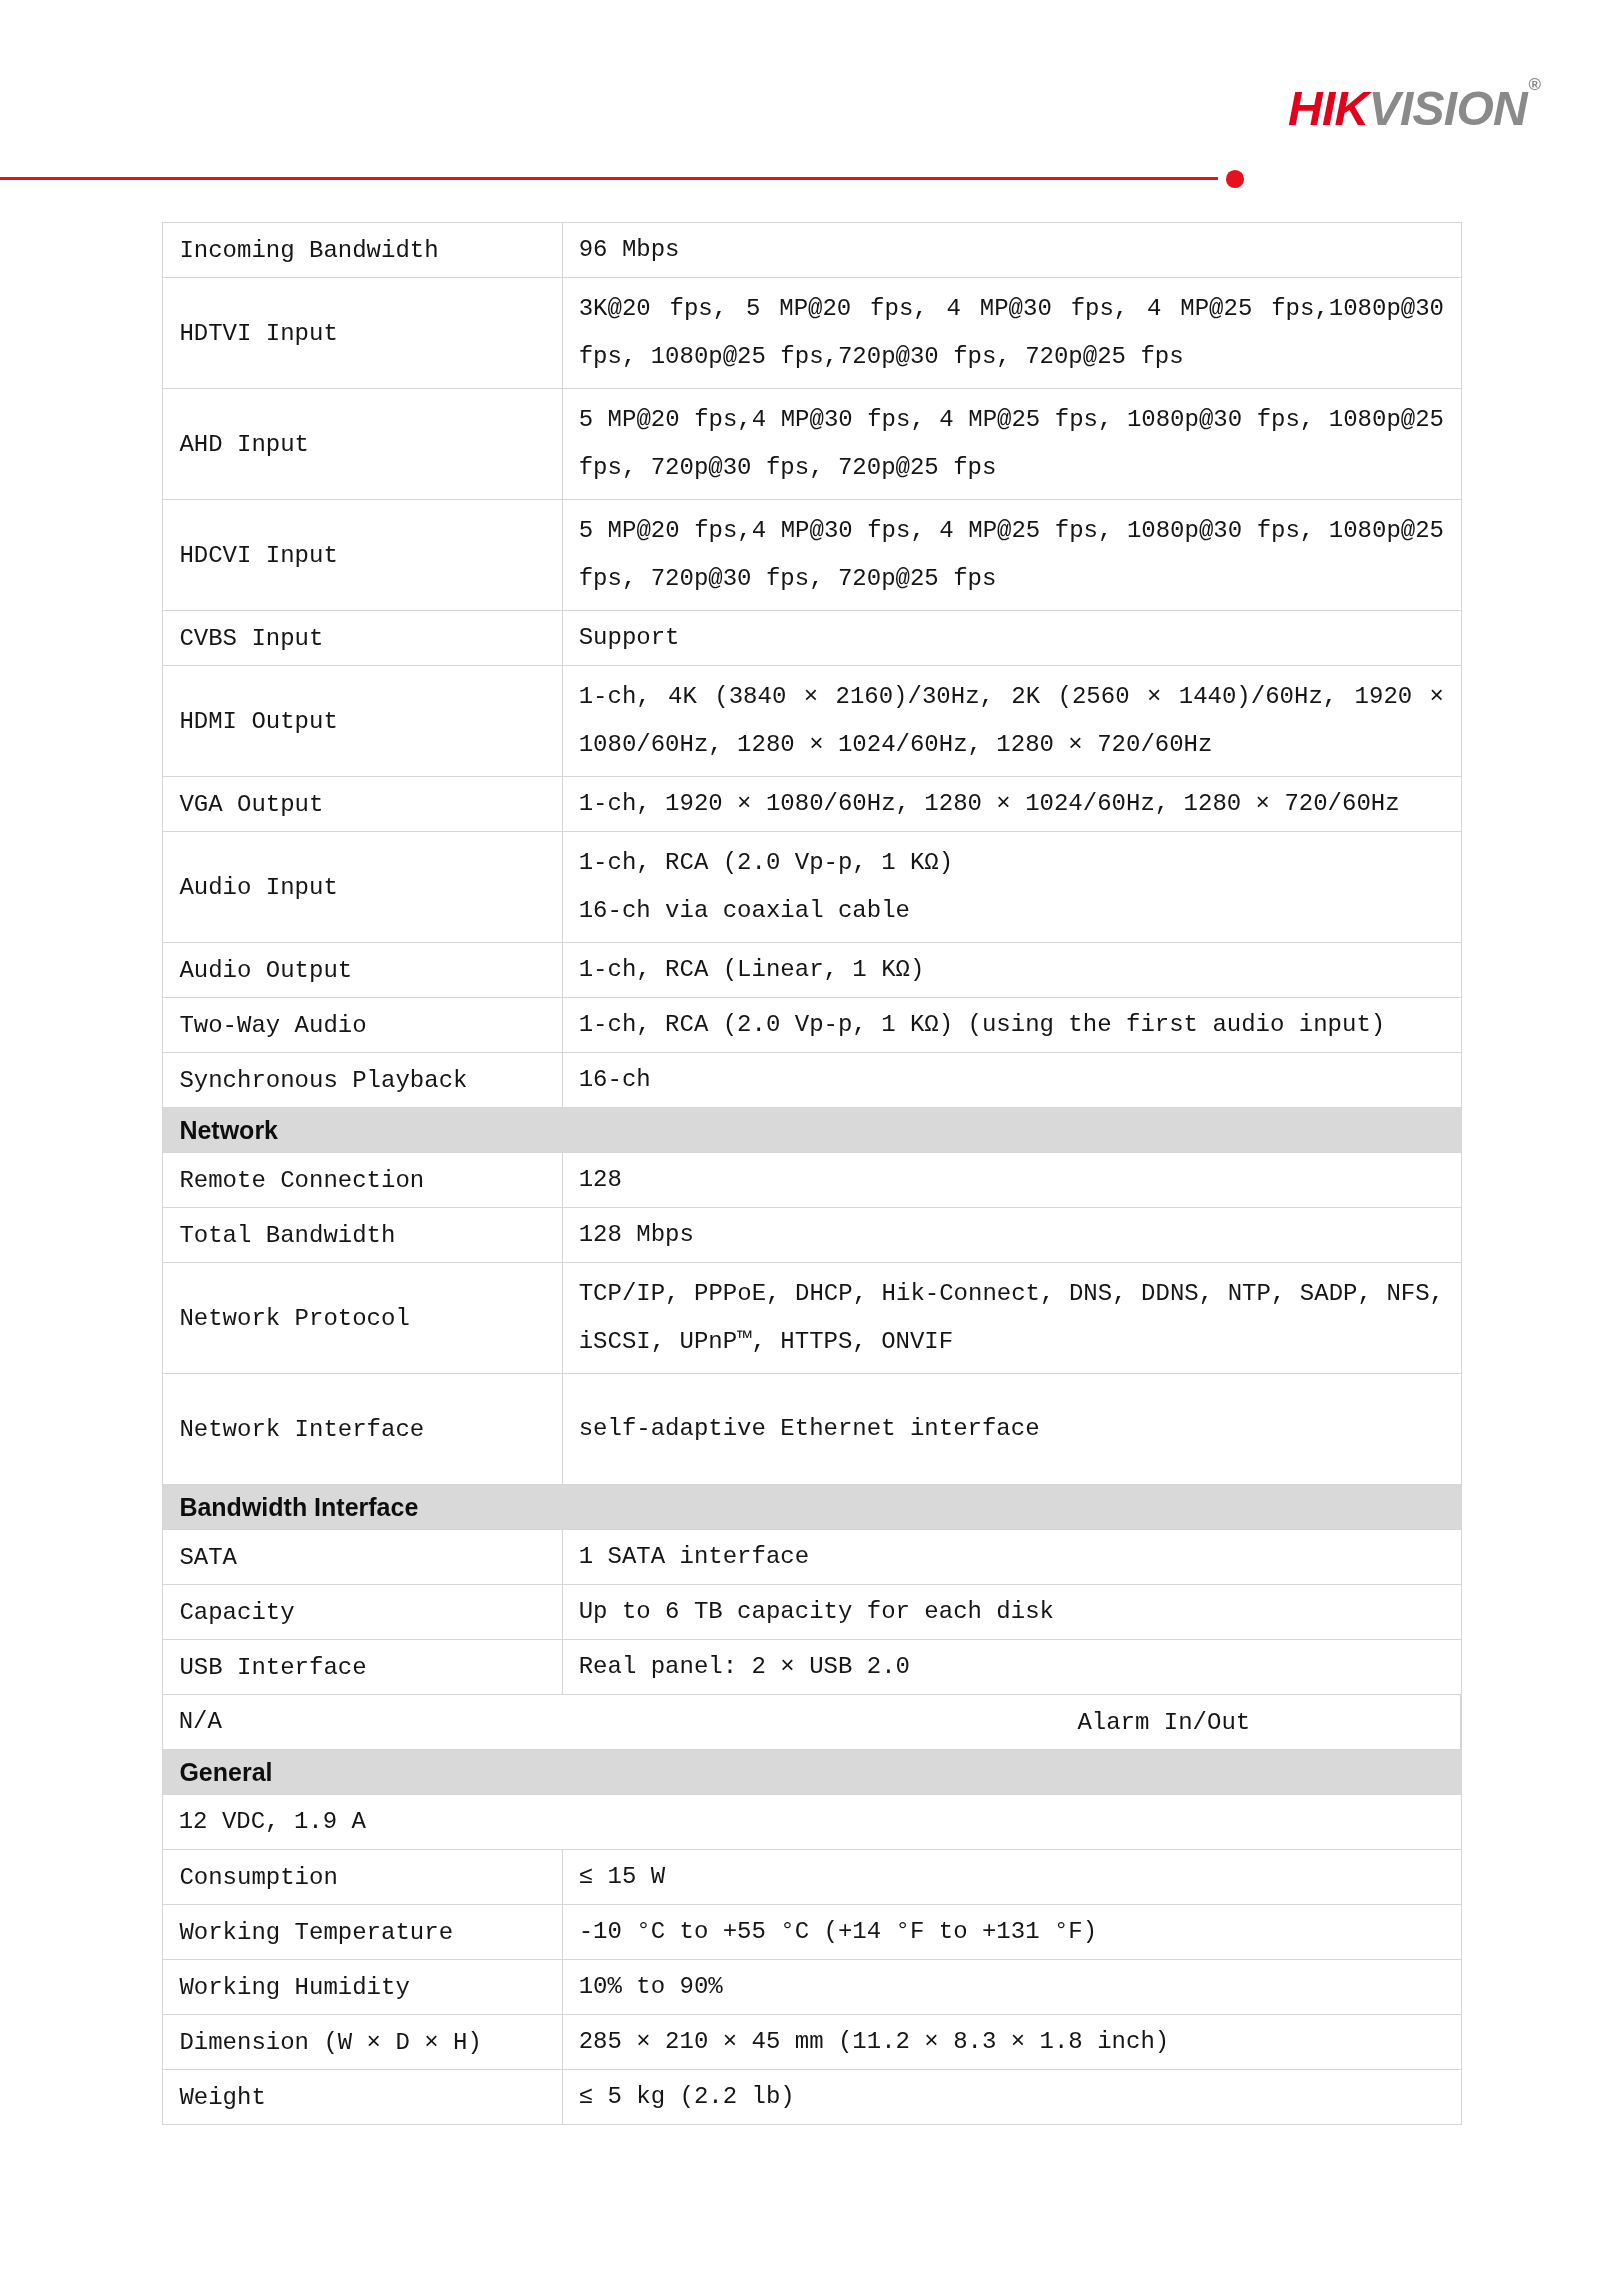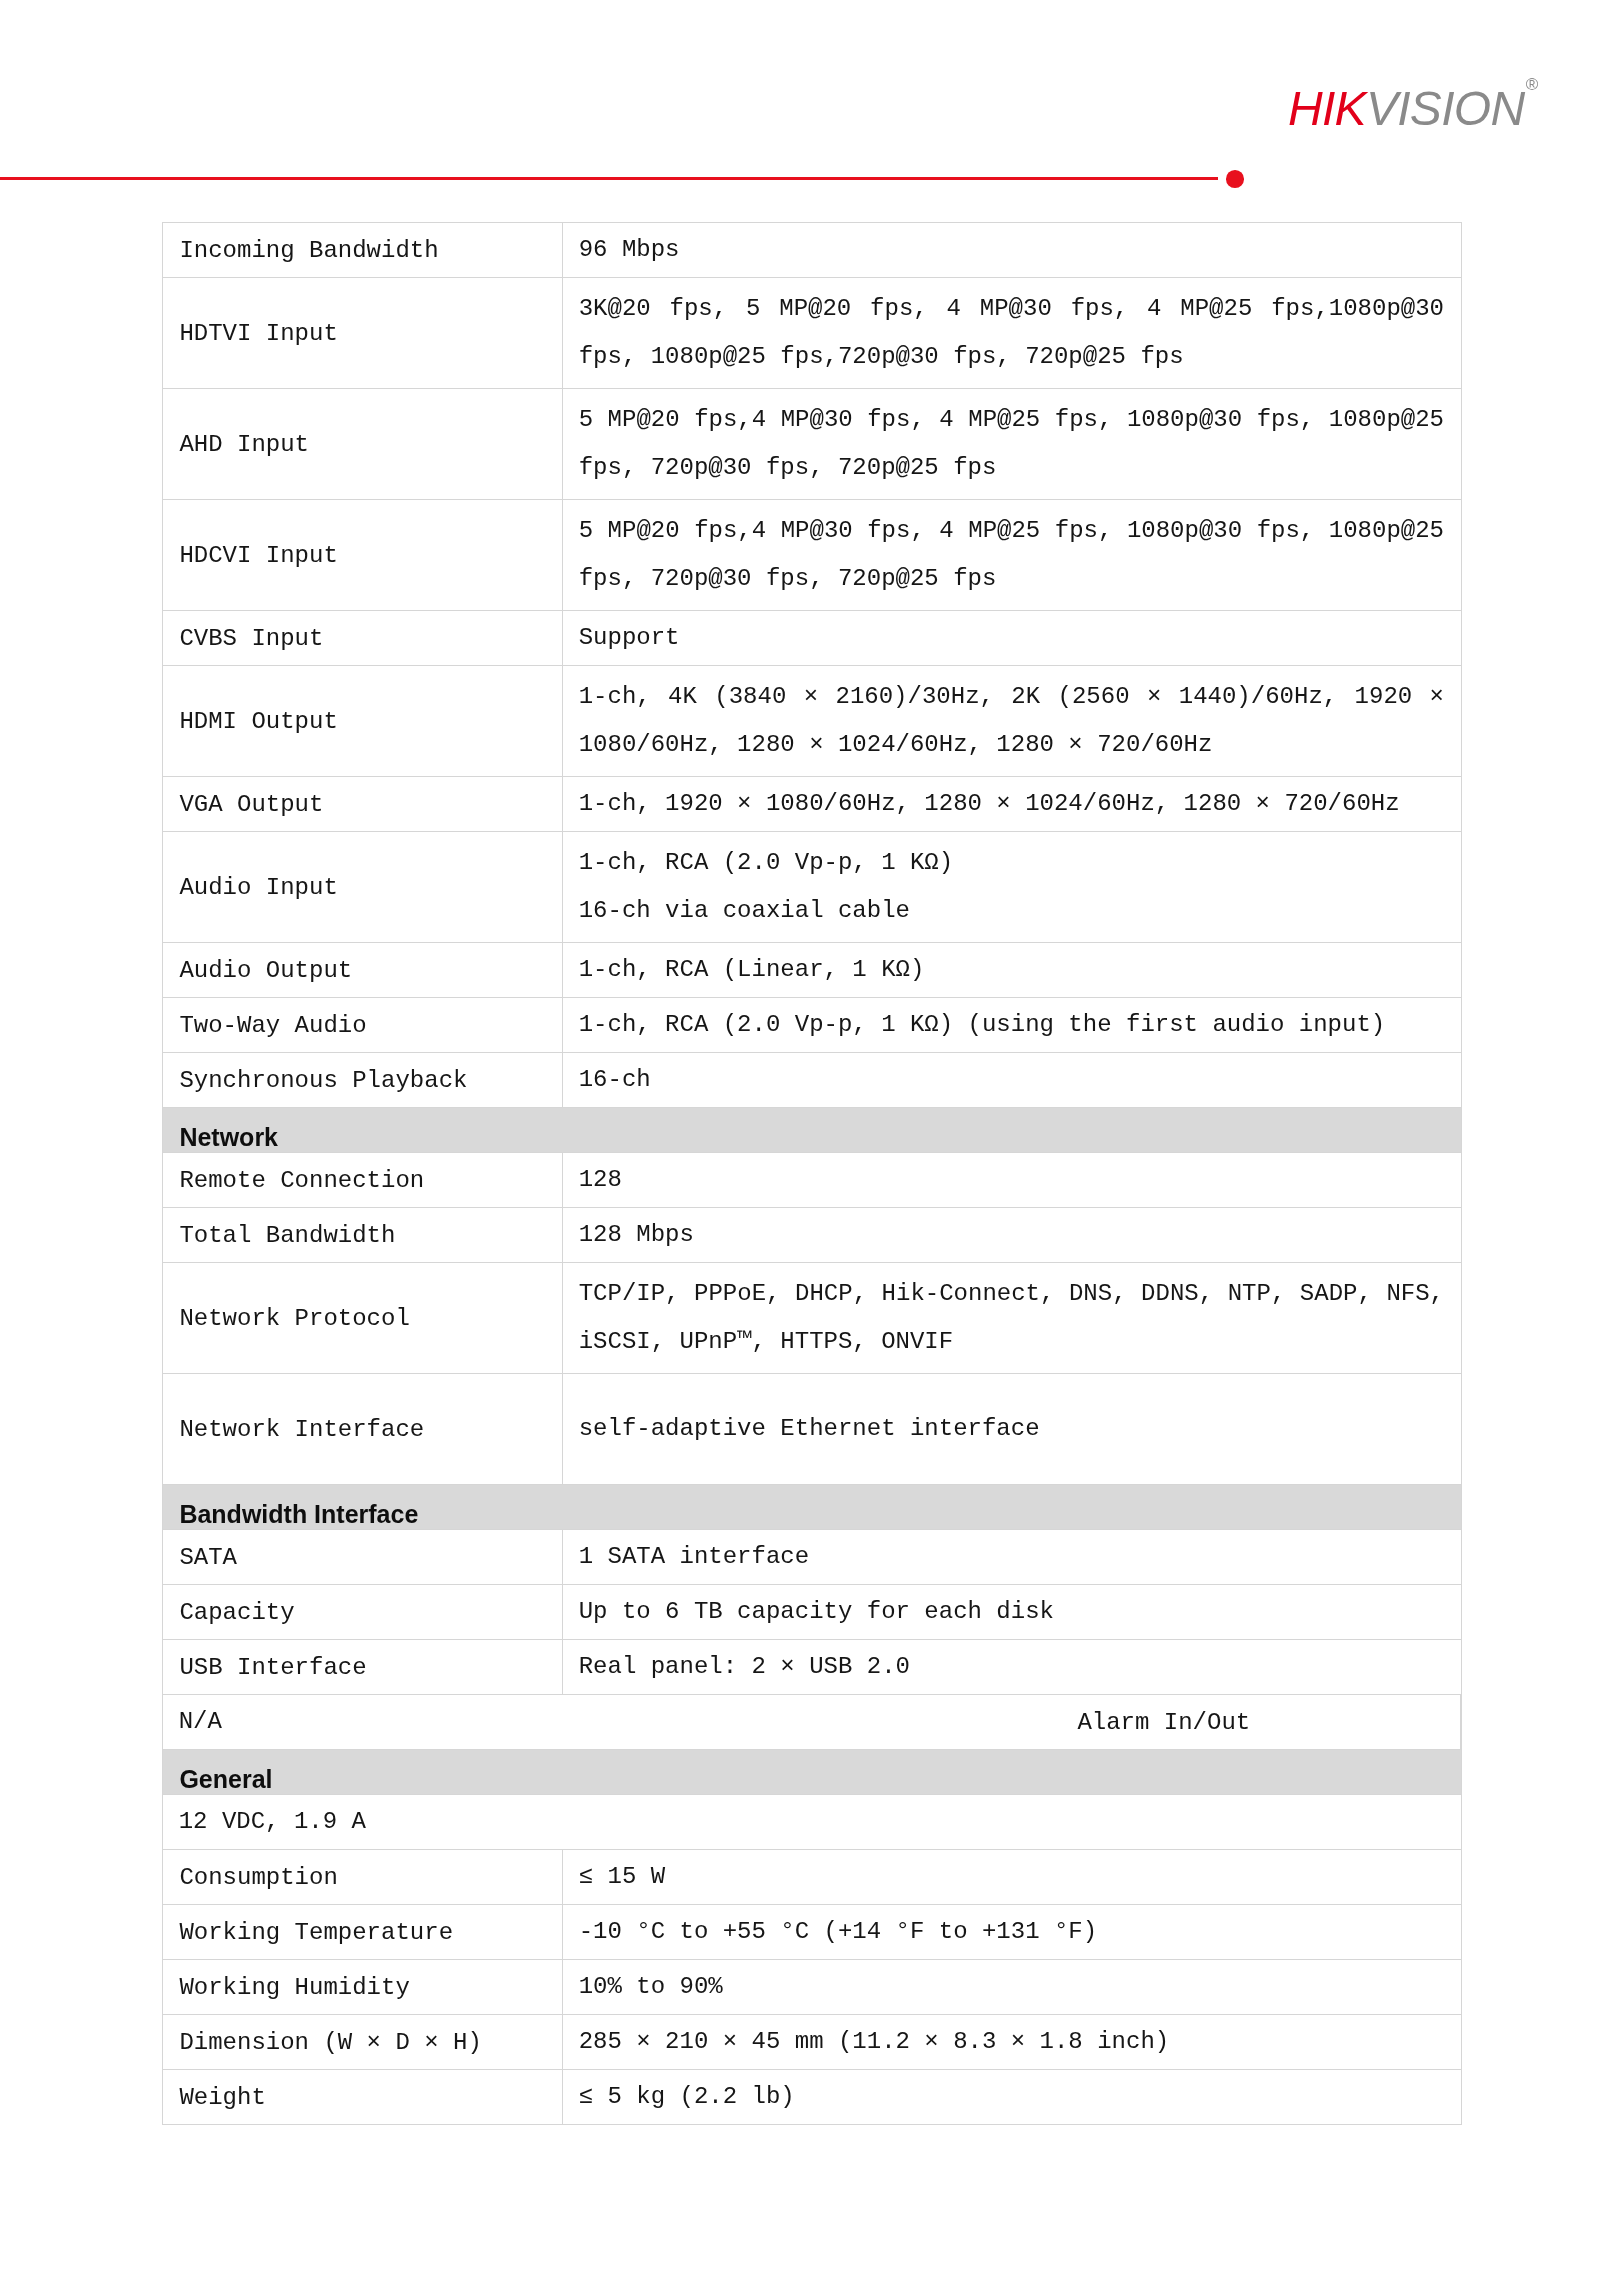--- a/index.html
+++ b/index.html
@@ -21,21 +21,21 @@
     color:var(--text);
     overflow:hidden;
   }
   
   .logo{
     position:absolute;
     left:1288px;
     top:73px;
     height:59px;
     font-size:48px;
-    font-weight:normal;
+    font-weight:bold;
     font-style:italic;
     letter-spacing:-0.7px;
     white-space:nowrap;
     line-height:59px;
   }
   .logo-red{color:var(--brand-red);}
   .logo-gray{color:var(--logo-gray);}
   .logo-tm{
     color:var(--logo-gray);
     font-size:17px;
@@ -77,21 +77,21 @@
     display:flex;
     border-bottom:1.3px solid var(--border-gray);
     box-sizing:content-box;
   }
   .row:last-child{border-bottom:none;}
   .row.h1{height:54px;}
   .row.h2{height:110px;}
   .row.section{
     height:44px;
     background:var(--section-bg);
-    align-items:flex-end;
+    align-items:center;
     padding-left:16.4px;
   }
   .section-label{
     font-size:25px;
     font-weight:bold;
     color:#0e0e0e;
   }
   .cell{
     display:flex;
     flex-direction:column;

